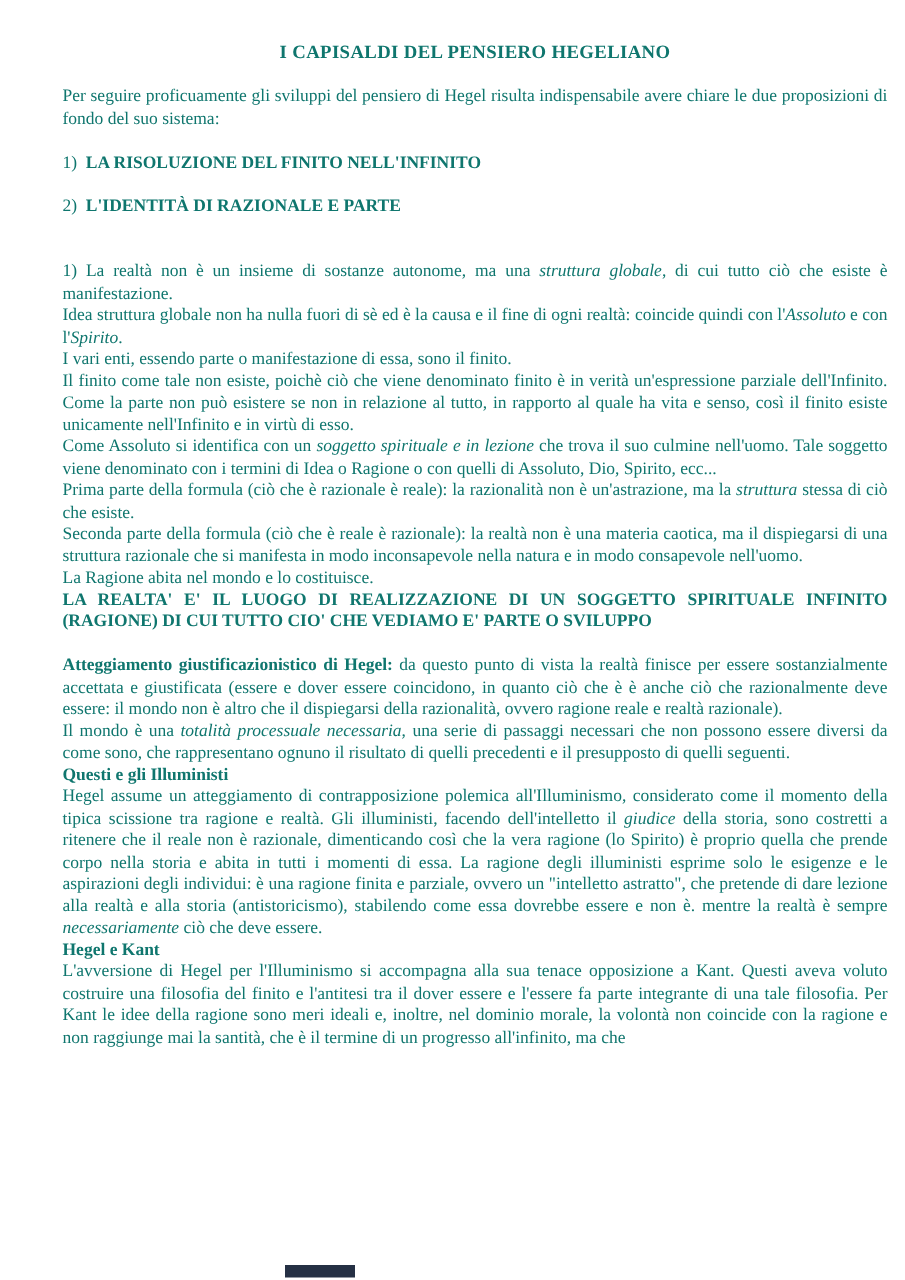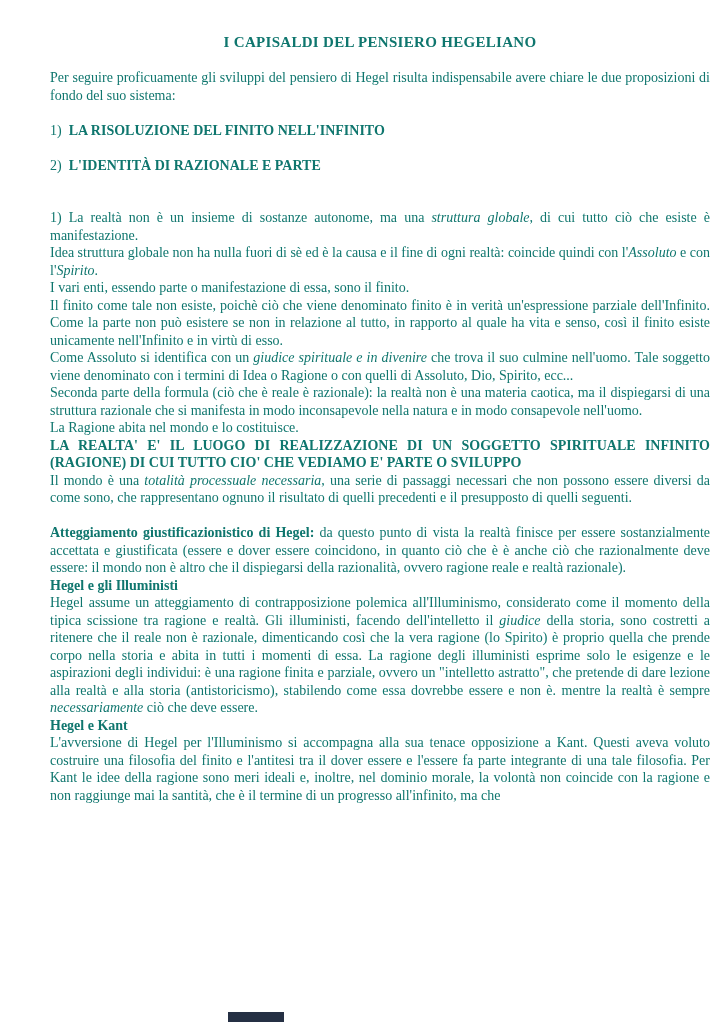--- a/index.html
+++ b/index.html
@@ -60,30 +60,31 @@
 
     <p class="block sp1"><span>Per seguire proficuamente gli sviluppi del pensiero di Hegel risulta indispensabile avere chiare le due proposizioni di fondo del suo sistema:</span></p>
 
     <p class="block sp1"><span>1)&nbsp;&nbsp;</span><b>LA RISOLUZIONE DEL FINITO NELL'INFINITO</b></p>
     <p class="block sp1"><span>2)&nbsp;&nbsp;</span><b>L'IDENTITÀ DI RAZIONALE E PARTE</b></p>
 
     <p class="block sp2"><span>1) La realtà non è un insieme di sostanze autonome, ma una </span><i>struttura globale</i><span>, di cui tutto ciò che esiste è manifestazione.</span></p>
     <p class="block"><span>Idea struttura globale non ha nulla fuori di sè ed è la causa e il fine di ogni realtà: coincide quindi con l'</span><i>Assoluto</i><span> e con l'</span><i>Spirito</i><span>.</span></p>
     <p class="block"><span>I vari enti, essendo parte o manifestazione di essa, sono il finito.</span></p>
     <p class="block"><span>Il finito come tale non esiste, poichè ciò che viene denominato finito è in verità un'espressione parziale dell'Infinito. Come la parte non può esistere se non in relazione al tutto, in rapporto al quale ha vita e senso, così il finito esiste unicamente nell'Infinito e in virtù di esso.</span></p>
-    <p class="block"><span>Come Assoluto si identifica con un </span><i>giudice spirituale e in divenire</i><span> che trova il suo culmine nell'uomo. Tale soggetto viene denominato con i termini di Idea o Ragione o con quelli di Assoluto, Dio, Spirito, ecc...</span></p>
+    <p class="block"><span>Come Assoluto si identifica con un </span><i>soggetto spirituale e in lezione</i><span> che trova il suo culmine nell'uomo. Tale soggetto viene denominato con i termini di Idea o Ragione o con quelli di Assoluto, Dio, Spirito, ecc...</span></p>
 
+    <p class="block"><span>Prima parte della formula (ciò che è razionale è reale): la razionalità non è un'astrazione, ma la </span><i>struttura</i><span> stessa di ciò che esiste.</span></p>
     <p class="block"><span>Seconda parte della formula (ciò che è reale è razionale): la realtà non è una materia caotica, ma il dispiegarsi di una struttura razionale che si manifesta in modo inconsapevole nella natura e in modo consapevole nell'uomo.</span></p>
     <p class="block"><span>La Ragione abita nel mondo e lo costituisce.</span></p>
     <p class="block"><b>LA REALTA' E' IL LUOGO DI REALIZZAZIONE DI UN SOGGETTO SPIRITUALE INFINITO (RAGIONE) DI CUI TUTTO CIO' CHE VEDIAMO E' PARTE O SVILUPPO</b></p>
 
+    <p class="block sp1"><b>Atteggiamento giustificazionistico di Hegel:</b><span> da questo punto di vista la realtà finisce per essere sostanzialmente accettata e giustificata (essere e dover essere coincidono, in quanto ciò che è è anche ciò che razionalmente deve essere: il mondo non è altro che il dispiegarsi della razionalità, ovvero ragione reale e realtà razionale).</span></p>
     <p class="block"><span>Il mondo è una </span><i>totalità processuale necessaria</i><span>, una serie di passaggi necessari che non possono essere diversi da come sono, che rappresentano ognuno il risultato di quelli precedenti e il presupposto di quelli seguenti.</span></p>
-    <p class="block sp1"><b>Atteggiamento giustificazionistico di Hegel:</b><span> da questo punto di vista la realtà finisce per essere sostanzialmente accettata e giustificata (essere e dover essere coincidono, in quanto ciò che è è anche ciò che razionalmente deve essere: il mondo non è altro che il dispiegarsi della razionalità, ovvero ragione reale e realtà razionale).</span></p>
 
-    <p class="block"><b>Hegel e gli Illuministi</b></p>
+    <p class="block"><b>Questi e gli Illuministi</b></p>
     <p class="block"><span>Hegel assume un atteggiamento di contrapposizione polemica all'Illuminismo, considerato come il momento della tipica scissione tra ragione e realtà. Gli illuministi, facendo dell'intelletto il </span><i>giudice</i><span> della storia, sono costretti a ritenere che il reale non è razionale, dimenticando così che la vera ragione (lo Spirito) è proprio quella che prende corpo nella storia e abita in tutti i momenti di essa. La ragione degli illuministi esprime solo le esigenze e le aspirazioni degli individui: è una ragione finita e parziale, ovvero un "intelletto astratto", che pretende di dare lezione alla realtà e alla storia (antistoricismo), stabilendo come essa dovrebbe essere e non è. mentre la realtà è sempre </span><i>necessariamente</i><span> ciò che deve essere.</span></p>
     <p class="block"><b>Hegel e Kant</b></p>
     <p class="block"><span>L'avversione di Hegel per l'Illuminismo si accompagna alla sua tenace opposizione a Kant. Questi aveva voluto costruire una filosofia del finito e l'antitesi tra il dover essere e l'essere fa parte integrante di una tale filosofia. Per Kant le idee della ragione sono meri ideali e, inoltre, nel dominio morale, la volontà non coincide con la ragione e non raggiunge mai la santità, che è il termine di un progresso all'infinito, ma che</span></p>
 
   </div>
 
   <div id="bottom-artifact"></div>
 </div>
 
 </body></html>

